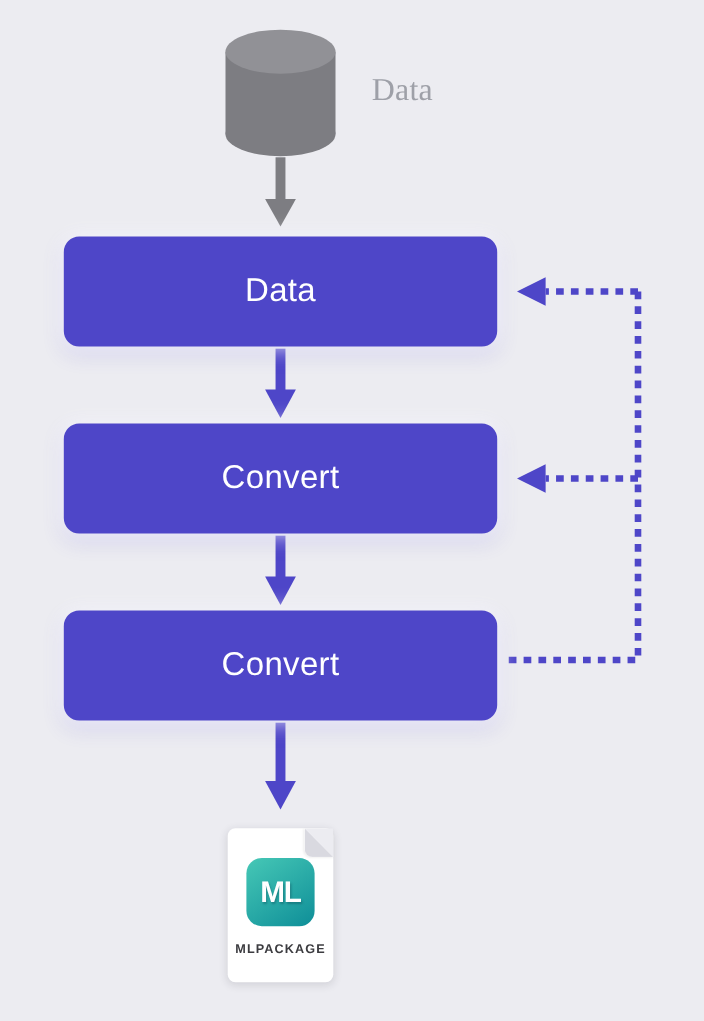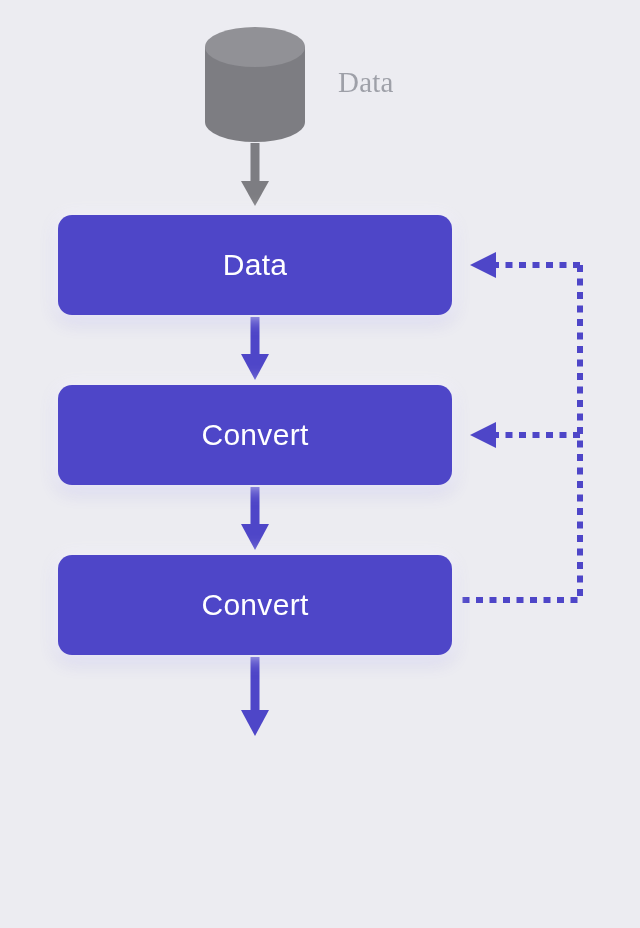--- a/index.html
+++ b/index.html
@@ -156,15 +156,21 @@
   <div class="node-box node-train">
     <span>Data</span>
   </div>
   <div class="node-box node-convert">
     <span>Convert</span>
   </div>
   <div class="node-box node-evaluate">
     <span>Convert</span>
   </div>
 
+  <div class="page">
+    <div class="ml-badge">
+      <span>ML</span>
+    </div>
+    <div class="page-caption">MLPACKAGE</div>
+  </div>
 
 
 </div>
 
 </body></html>

